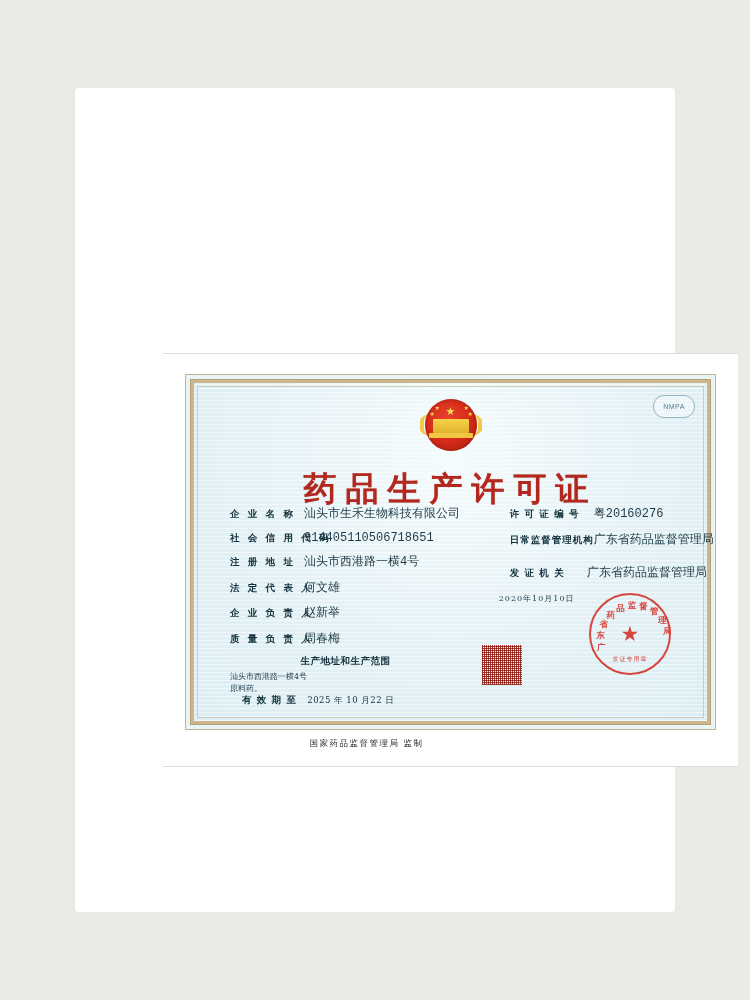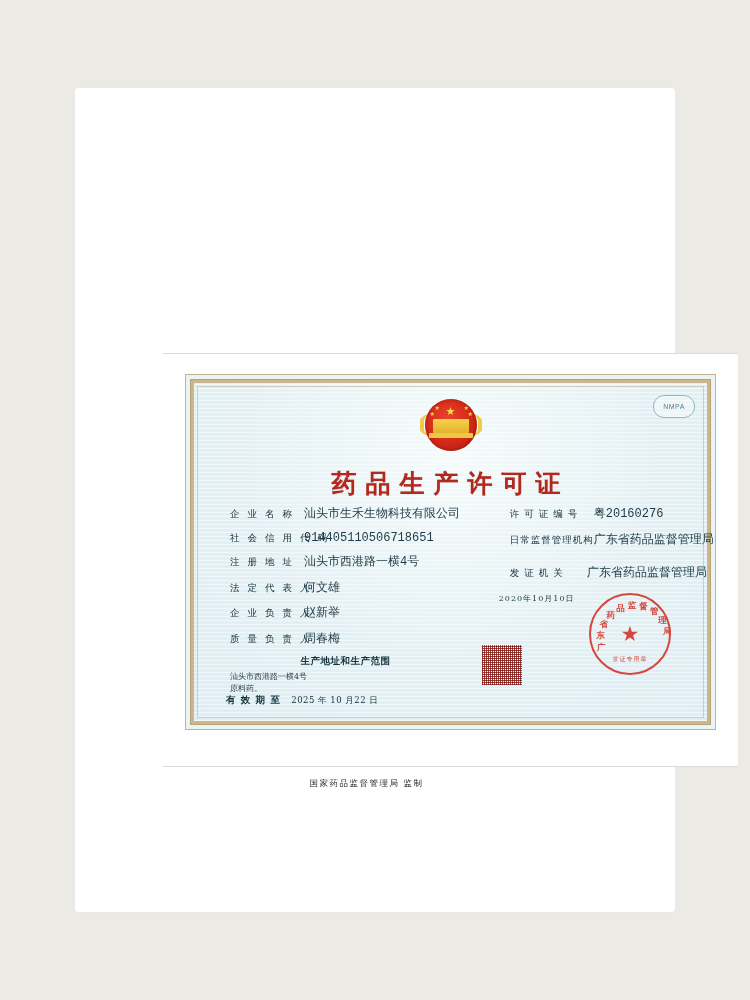--- a/index.html
+++ b/index.html
@@ -131,21 +131,21 @@
     background: rgba(255,255,255,0.35);
   }
   .cert-title {
     position: absolute;
     left: 0;
     right: 0;
     top: 84px;
     text-align: center;
     font-family: "DejaVu Serif", serif;
     font-weight: bold;
-    font-size: 25px;
+    font-size: 33px;
     letter-spacing: 9px;
     color: #b2281e;
     text-shadow: 0 0 1px rgba(150,20,10,0.35);
   }
   
   .fields {
     position: absolute;
     left: 0; right: 0;
     top: 122px;
     display: flex;
@@ -162,21 +162,21 @@
   }
   .row {
     display: flex;
     align-items: baseline;
     margin-bottom: 8.5px;
     font-size: 9.5px;
     color: #16343f;
     font-family: "DejaVu Sans", sans-serif;
   }
   .lbl {
-    font-weight: normal;
+    font-weight: bold;
     color: #12303b;
     white-space: nowrap;
     font-size: 9.5px;
   }
   .lbl-wide {
     display: inline-block;
     width: 74px;
     letter-spacing: 2.5px;
   }
   .lbl-wide2 {
@@ -271,21 +271,21 @@
     background-image:
       linear-gradient(90deg, #b02a1c 12.5%, transparent 12.5%, transparent 25%, #b02a1c 25%, #b02a1c 37.5%, transparent 37.5%, transparent 50%, #b02a1c 50%, #b02a1c 62.5%, transparent 62.5%, transparent 75%, #b02a1c 75%, #b02a1c 87.5%, transparent 87.5%),
       linear-gradient(0deg, #b02a1c 12.5%, transparent 12.5%, transparent 25%, #b02a1c 25%, #b02a1c 37.5%, transparent 37.5%, transparent 50%, #b02a1c 50%, #b02a1c 62.5%, transparent 62.5%, transparent 75%, #b02a1c 75%, #b02a1c 87.5%, transparent 87.5%);
     background-size: 8px 8px, 8px 8px;
     background-blend-mode: multiply;
     opacity: 0.9;
   }
   
   .validity {
     position: absolute;
-    left: 32px;
+    left: 48px;
     bottom: 14px;
     font-size: 9.5px;
     font-weight: bold;
     color: #12303b;
     letter-spacing: 1px;
   }
   .validity .v-val {
     font-weight: normal;
     font-family: "DejaVu Serif", serif;
     font-size: 8.5px;
@@ -295,21 +295,20 @@
   .footer-line {
     position: absolute;
     left: 0;
     right: 17px;
     top: 650px;
     text-align: center;
     font-size: 8.5px;
     color: #2a2a2a;
     font-family: "DejaVu Serif", serif;
     letter-spacing: 1.5px;
-    margin-top: 40px;
   }
 </style>
 </head>
 <body>
 
 <div class="page-frame">
   <div class="doc-band"></div>
 
   <div class="cert">
     <div class="cert-inner">

